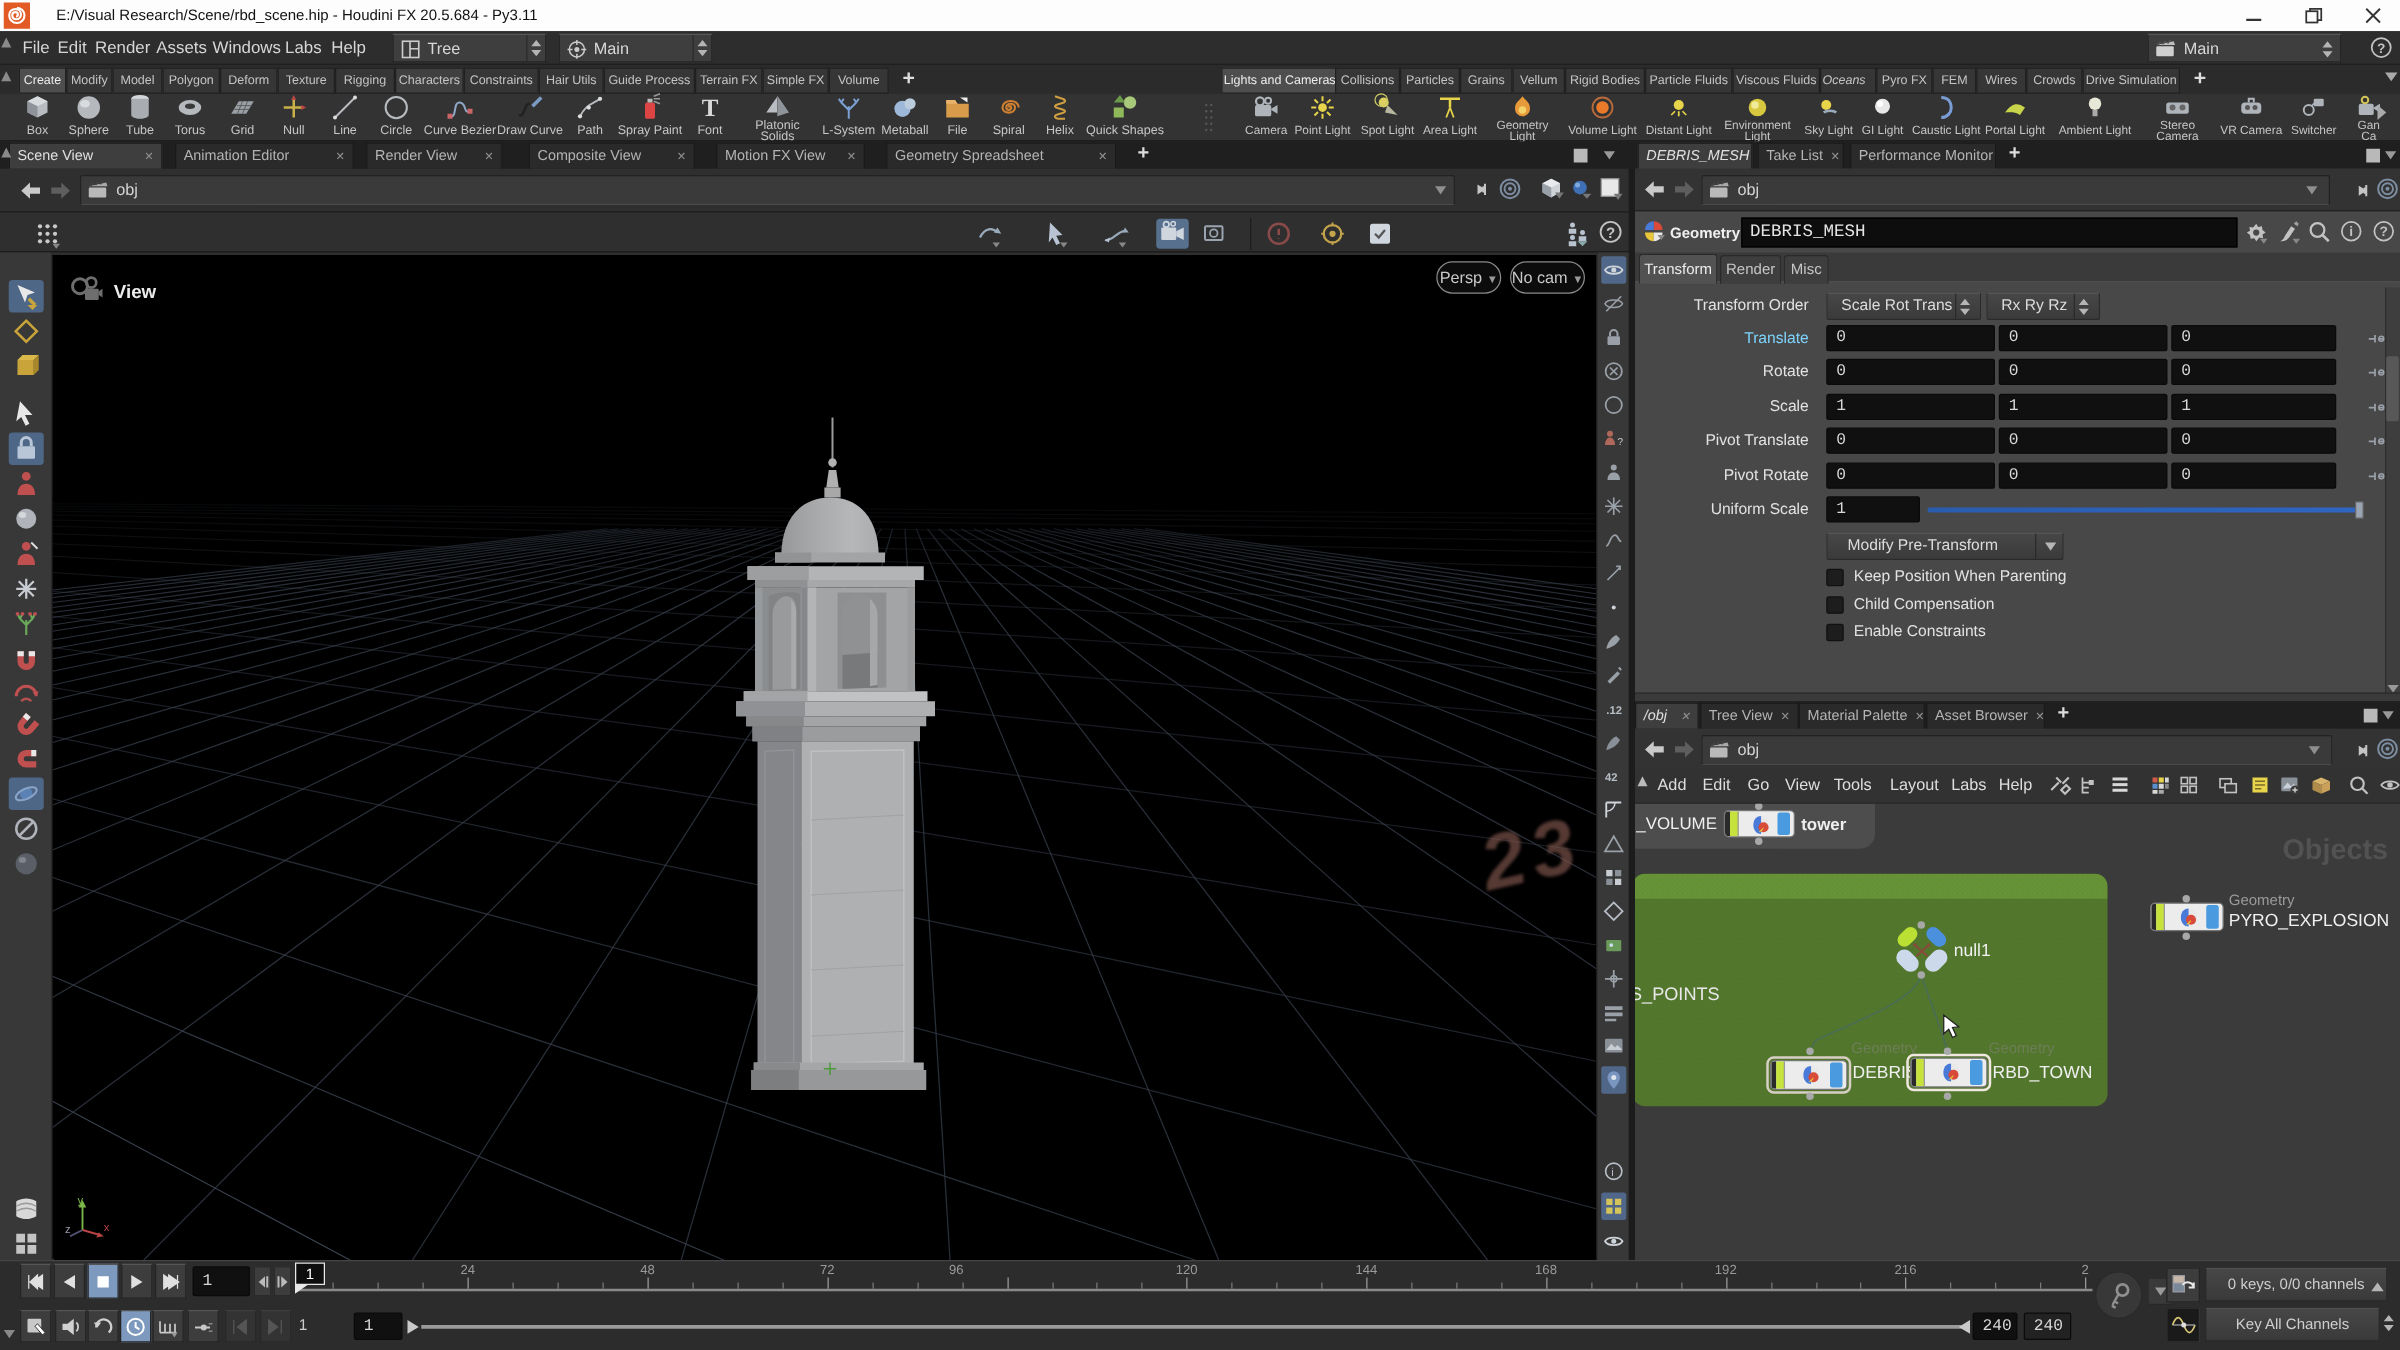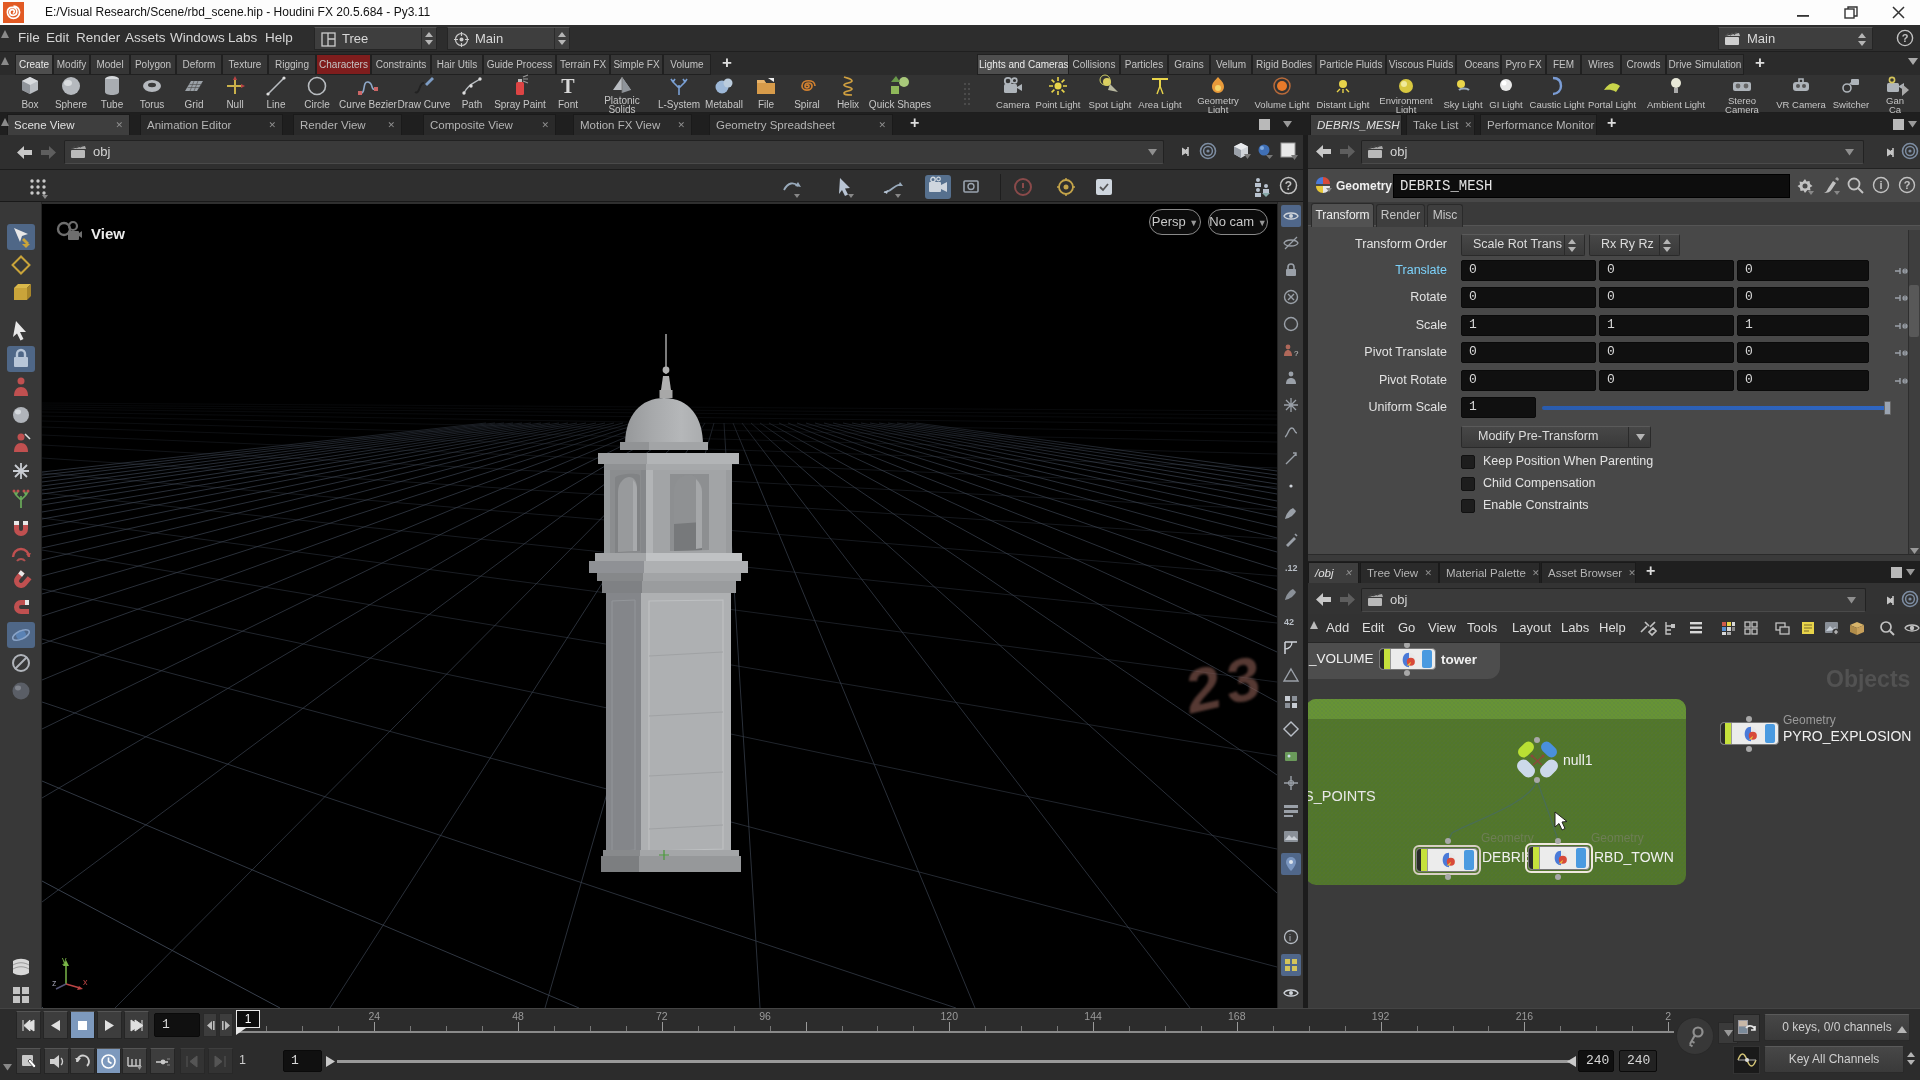--- a/index.html
+++ b/index.html
@@ -80,36 +80,36 @@
 </div>
 <div class="abs dither" style="left:0;top:52px;width:1920px;height:61px;background:#333333;border-bottom:1px solid #1e1e1e;">
 <div class="abs" style="left:0;top:0;width:1920px;height:23px;background:#2b2b2b;">
 <div class="shtab" style="left:15px;width:38px;background:#4e4e4e;color:#ececec;text-align:center;padding:0 1px;font-size:10px;overflow:hidden;">Create</div>
 <div class="shtab" style="left:53px;width:37px;background:#363636;color:#c4c4c4;text-align:center;padding:0 1px;font-size:10px;overflow:hidden;">Modify</div>
 <div class="shtab" style="left:90px;width:40px;background:#363636;color:#c4c4c4;text-align:center;padding:0 1px;font-size:10px;overflow:hidden;">Model</div>
 <div class="shtab" style="left:130px;width:46px;background:#363636;color:#c4c4c4;text-align:center;padding:0 1px;font-size:10px;overflow:hidden;">Polygon</div>
 <div class="shtab" style="left:176px;width:46px;background:#363636;color:#c4c4c4;text-align:center;padding:0 1px;font-size:10px;overflow:hidden;">Deform</div>
 <div class="shtab" style="left:222px;width:46px;background:#363636;color:#c4c4c4;text-align:center;padding:0 1px;font-size:10px;overflow:hidden;">Texture</div>
 <div class="shtab" style="left:268px;width:48px;background:#363636;color:#c4c4c4;text-align:center;padding:0 1px;font-size:10px;overflow:hidden;">Rigging</div>
-<div class="shtab" style="left:316px;width:55px;background:#7f1d1d;color:#c4c4c4;text-align:center;padding:0 1px;font-size:10px;overflow:hidden;">Characters</div>
+<div class="shtab" style="left:316px;width:55px;background:#404040;color:#c4c4c4;text-align:center;padding:0 1px;font-size:10px;overflow:hidden;">Characters</div>
 <div class="shtab" style="left:371px;width:60px;background:#363636;color:#c4c4c4;text-align:center;padding:0 1px;font-size:10px;overflow:hidden;">Constraints</div>
 <div class="shtab" style="left:431px;width:52px;background:#363636;color:#c4c4c4;text-align:center;padding:0 1px;font-size:10px;overflow:hidden;">Hair Utils</div>
 <div class="shtab" style="left:483px;width:73px;background:#363636;color:#c4c4c4;text-align:center;padding:0 1px;font-size:10px;overflow:hidden;">Guide Process</div>
 <div class="shtab" style="left:556px;width:54px;background:#363636;color:#c4c4c4;text-align:center;padding:0 1px;font-size:10px;overflow:hidden;">Terrain FX</div>
 <div class="shtab" style="left:610px;width:53px;background:#363636;color:#c4c4c4;text-align:center;padding:0 1px;font-size:10px;overflow:hidden;">Simple FX</div>
 <div class="shtab" style="left:663px;width:48px;background:#363636;color:#c4c4c4;text-align:center;padding:0 1px;font-size:10px;overflow:hidden;">Volume</div>
 <div class="shtab" style="left:977px;width:93px;background:#4e4e4e;color:#ececec;text-align:center;padding:0 1px;font-size:10px;overflow:hidden;">Lights and Cameras</div>
 <div class="shtab" style="left:1068px;width:52px;background:#363636;color:#c4c4c4;text-align:center;padding:0 1px;font-size:10px;overflow:hidden;">Collisions</div>
 <div class="shtab" style="left:1120px;width:48px;background:#363636;color:#c4c4c4;text-align:center;padding:0 1px;font-size:10px;overflow:hidden;">Particles</div>
 <div class="shtab" style="left:1168px;width:42px;background:#363636;color:#c4c4c4;text-align:center;padding:0 1px;font-size:10px;overflow:hidden;">Grains</div>
 <div class="shtab" style="left:1210px;width:42px;background:#363636;color:#c4c4c4;text-align:center;padding:0 1px;font-size:10px;overflow:hidden;">Vellum</div>
 <div class="shtab" style="left:1252px;width:64px;background:#363636;color:#c4c4c4;text-align:center;padding:0 1px;font-size:10px;overflow:hidden;">Rigid Bodies</div>
 <div class="shtab" style="left:1316px;width:70px;background:#363636;color:#c4c4c4;text-align:center;padding:0 1px;font-size:10px;overflow:hidden;">Particle Fluids</div>
 <div class="shtab" style="left:1386px;width:70px;background:#363636;color:#c4c4c4;text-align:center;padding:0 1px;font-size:10px;overflow:hidden;">Viscous Fluids</div>
-<div class="shtab" style="left:1456px;width:45px;background:#363636;color:#c4c4c4;text-align:right;padding:0 1px;font-size:10px;overflow:hidden;">Oceans</div>
+<div class="shtab" style="left:1456px;width:45px;background:#363636;color:#c4c4c4;text-align:left;padding:0 1px;font-size:10px;overflow:hidden;font-style:italic;">Oceans</div>
 <div class="shtab" style="left:1501px;width:45px;background:#363636;color:#c4c4c4;text-align:center;padding:0 1px;font-size:10px;overflow:hidden;">Pyro FX</div>
 <div class="shtab" style="left:1546px;width:35px;background:#363636;color:#c4c4c4;text-align:center;padding:0 1px;font-size:10px;overflow:hidden;">FEM</div>
 <div class="shtab" style="left:1581px;width:40px;background:#363636;color:#c4c4c4;text-align:center;padding:0 1px;font-size:10px;overflow:hidden;">Wires</div>
 <div class="shtab" style="left:1621px;width:45px;background:#363636;color:#c4c4c4;text-align:center;padding:0 1px;font-size:10px;overflow:hidden;">Crowds</div>
 <div class="shtab" style="left:1666px;width:78px;background:#363636;color:#c4c4c4;text-align:center;padding:0 1px;font-size:10px;overflow:hidden;">Drive Simulation</div>
 <div class="txt" style="left:722px;top:1px;color:#ddd;font-size:17px;font-weight:bold;">+</div>
 <div class="txt" style="left:1755px;top:1px;color:#ddd;font-size:17px;font-weight:bold;">+</div>
 </div>
 <svg style="left:18px;top:22px" width="24" height="24" viewBox="0 0 24 24">
       <path d="M12 3 20 7v9l-8 4-8-4V7z" fill="#b9bdc2"></path>

